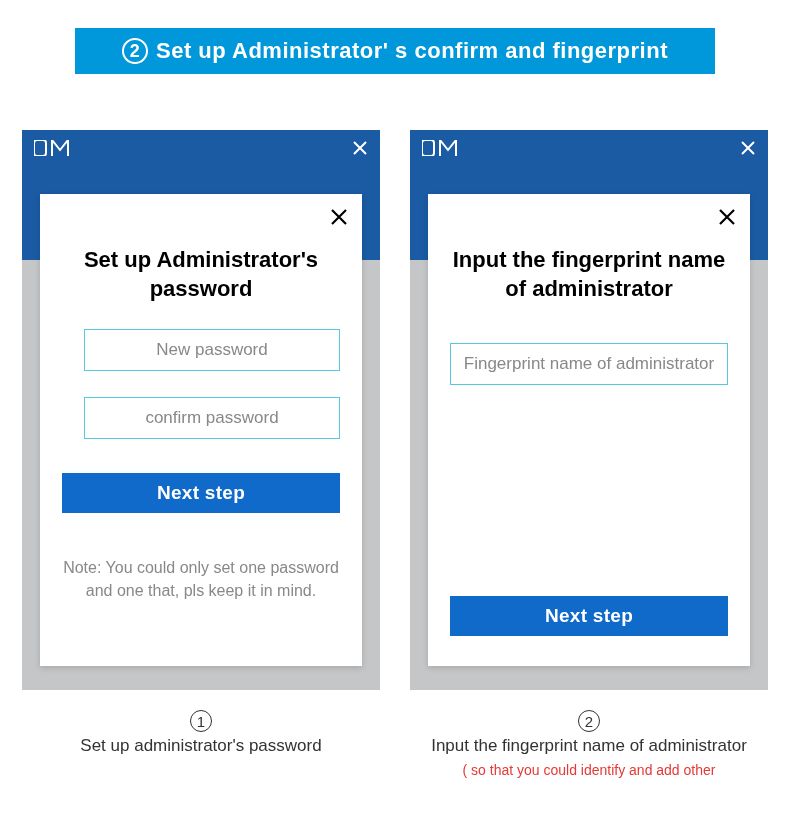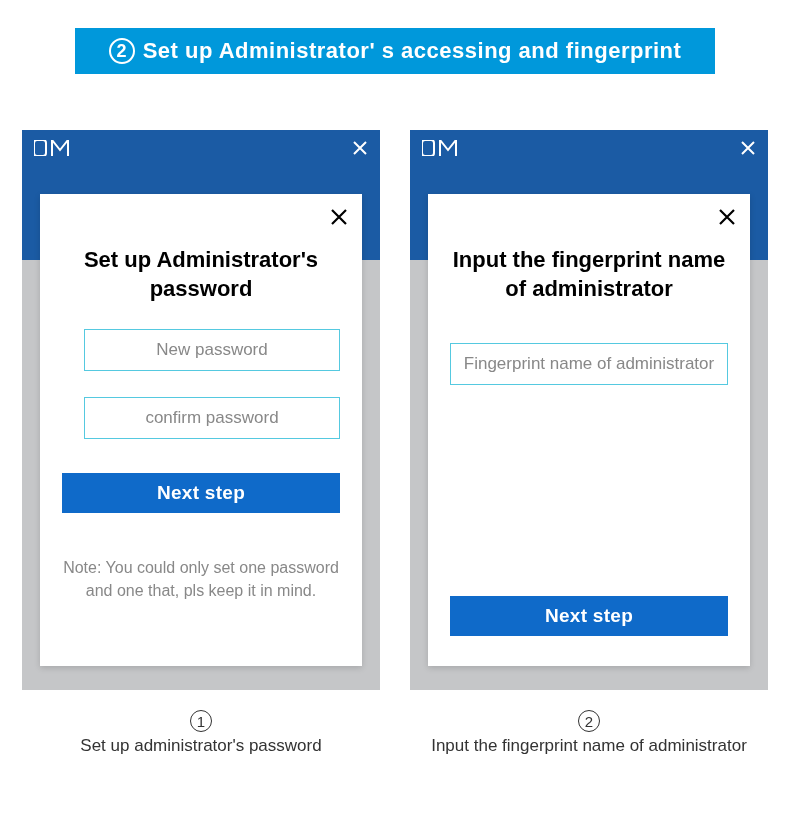--- a/index.html
+++ b/index.html
@@ -166,21 +166,21 @@
       color: #e53935;
       line-height: 1.45;
       padding: 0 4px;
     }
   </style>
 </head>
 <body>
 
 <div class="header-banner">
   <span class="circled-num">2</span>
-  <span>Set up  Administrator'  s  accessing and fingerprint</span>
+  <span>Set up  Administrator'  s  confirm and fingerprint</span>
 </div>
 
 <div class="panels">
 
   <div class="window panel1">
     <div class="titlebar">
       <span class="logo">
         <svg width="40" height="16" viewBox="0 0 40 16">
           <rect x="0" y="0" width="12" height="16" rx="3" fill="none" stroke="#fff" stroke-width="2"></rect>
           <path d="M18 16 V0 L26 10 L34 0 V16" fill="none" stroke="#fff" stroke-width="2" stroke-linejoin="miter"></path>
@@ -244,14 +244,15 @@
 </div>
 
 <div class="captions">
   <div class="caption">
     <span class="cap-num">1</span>
     <div class="cap-title">Set up  administrator's  password</div>
   </div>
   <div class="caption">
     <span class="cap-num">2</span>
     <div class="cap-title">Input the  fingerprint name of administrator</div>
+    <div class="cap-note">( so that you could identify and add other</div>
   </div>
 </div>
 
 </body></html>

